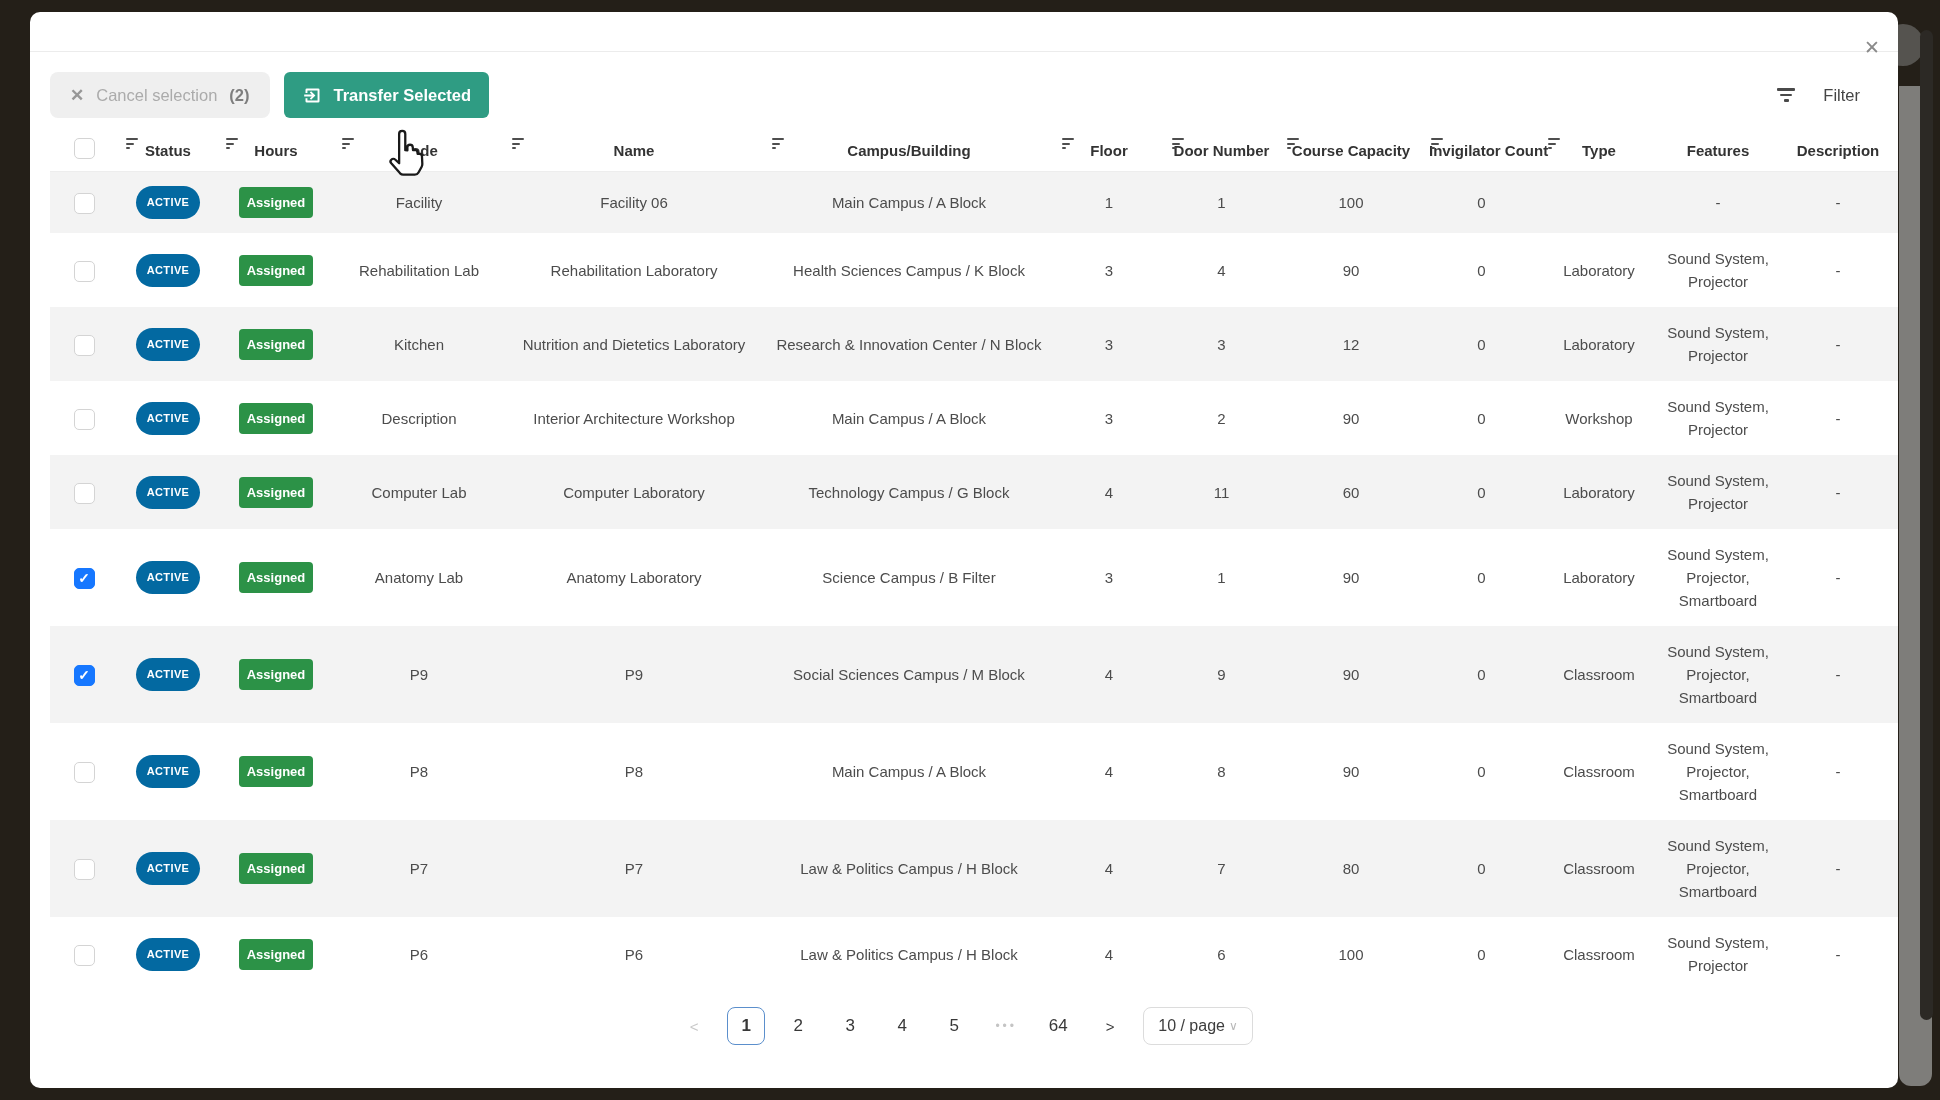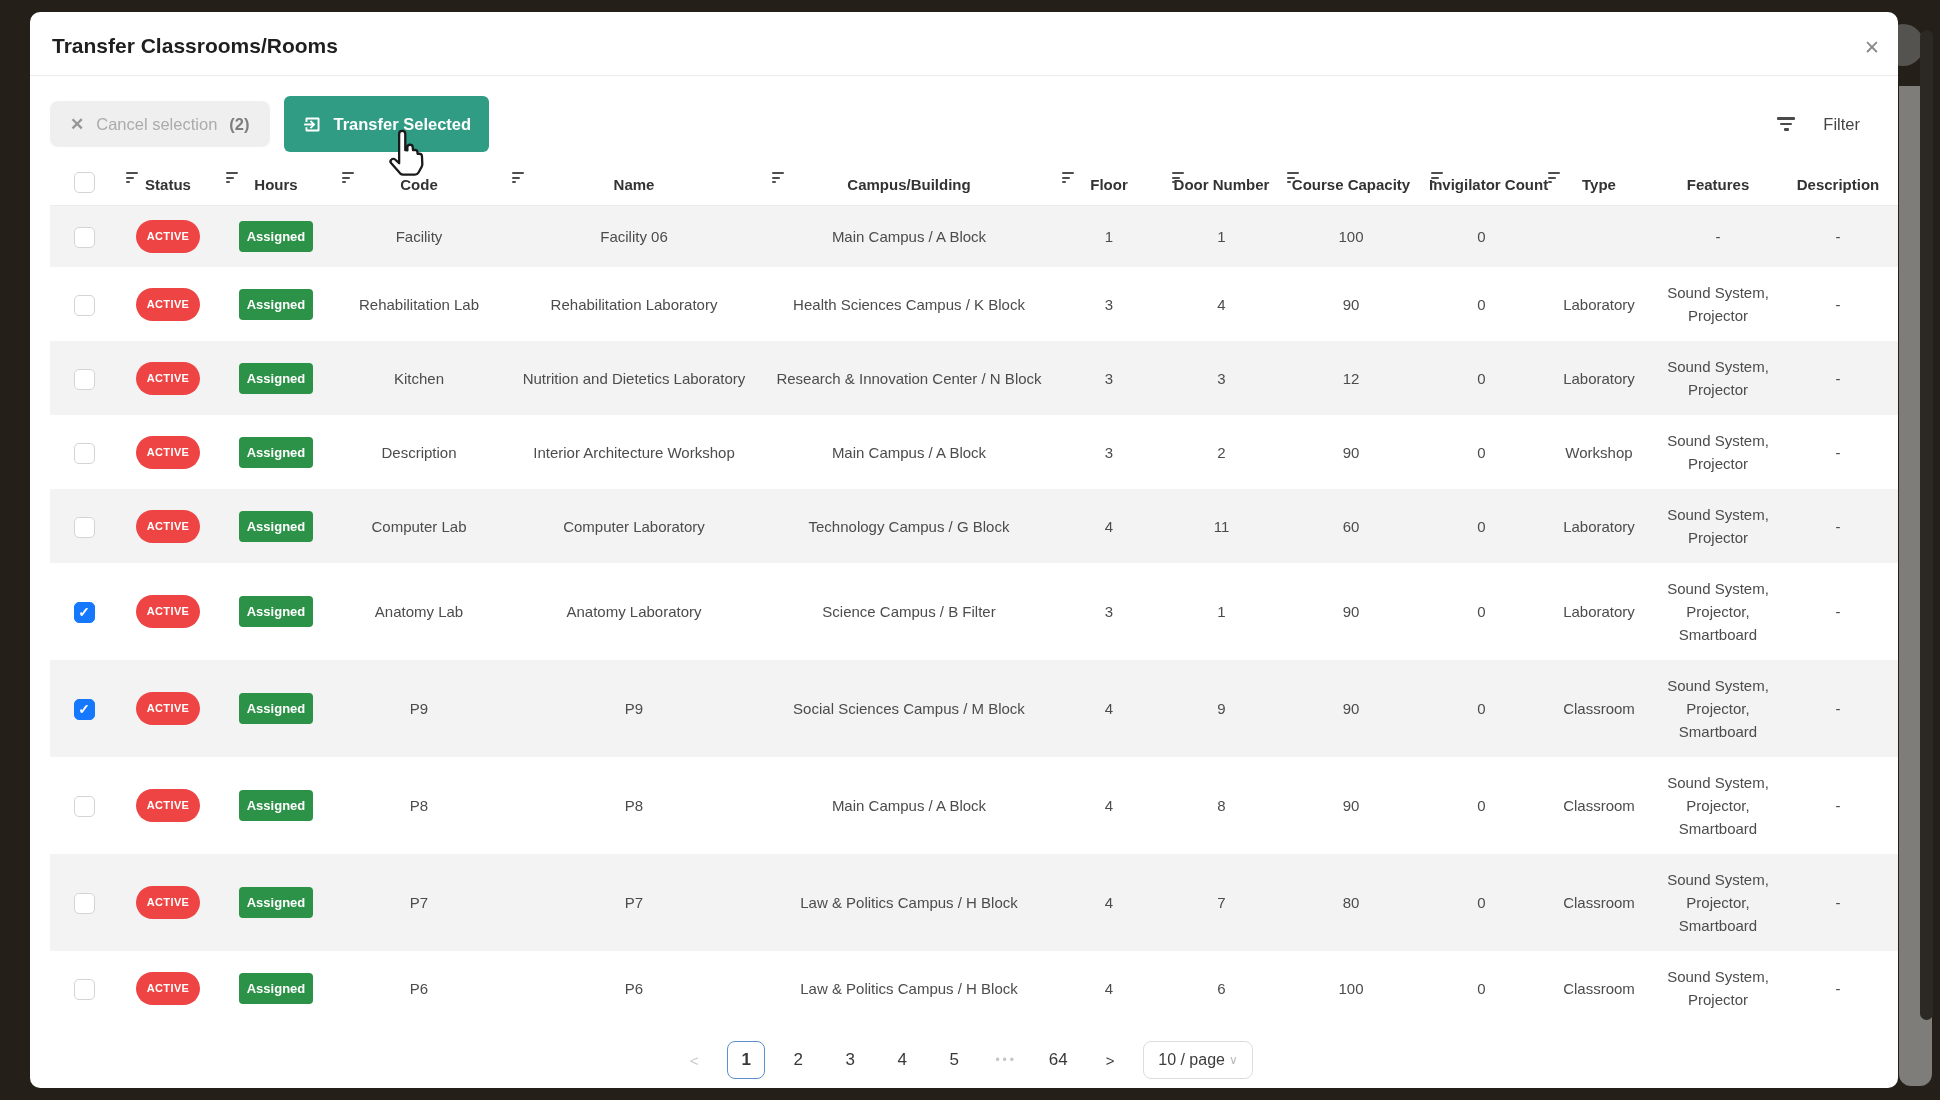--- a/index.html
+++ b/index.html
@@ -23,21 +23,21 @@
     font-size: 19px; color: #8a8a8a; cursor: pointer; line-height: 1; }
 
   
   .toolbar { display: flex; align-items: center; padding: 20px 38px 12px 20px; }
   .btn { display: inline-flex; align-items: center; border: none; cursor: pointer;
     font-family: inherit; }
   .btn-cancel { height: 46px; padding: 0 20px; border-radius: 8px; background: #efefef;
     color: #ababab; font-size: 16.5px; gap: 12px; }
   .btn-cancel .x-icon { color: #979797; font-size: 17px; font-weight: 700; }
   .btn-cancel b { color: #7e7e7e; font-weight: 700; }
-  .btn-transfer { height: 56px; padding: 0 18px; margin-left: 14px; border-radius: 6px;
+  .btn-transfer { height: 46px; padding: 0 18px; margin-left: 14px; border-radius: 6px;
     background: #2f9c83; color: #ffffff; font-size: 16.5px; font-weight: 600; gap: 11px; }
   .btn-filter { margin-left: auto; background: none; color: #454545; font-size: 16.5px; gap: 28px; }
 
   
   .flines { display: inline-flex; flex-direction: column; align-items: center; }
   .flines i { display: block; height: 2.5px; background: #4a4a4a; border-radius: 1px; margin: 1.6px 0; }
   .flines i:nth-child(1) { width: 18px; }
   .flines i:nth-child(2) { width: 12px; }
   .flines i:nth-child(3) { width: 5px; }
   .flines.small { align-items: flex-start; }
@@ -57,21 +57,21 @@
   td.cell-features { white-space: normal; padding-left: 6px; padding-right: 6px; }
   tr.stripe td { background: #f3f3f3; }
 
   .checkbox { display: inline-flex; align-items: center; justify-content: center;
     width: 21px; height: 21px; border: 1.5px solid #d4d4d4; border-radius: 5px;
     background: #fff; vertical-align: middle; cursor: pointer; }
   .checkbox.checked { background: #1677ff; border-color: #1677ff; }
   .checkbox.checked::after { content: "✓"; color: #fff; font-size: 14px; font-weight: 700; }
 
   .badge { display: inline-block; color: #fff; font-weight: 700; }
-  .badge.status { background: #ef4444; border-radius: 999px; font-size: 11px;
+  .badge.status { background: #0369a1; border-radius: 999px; font-size: 11px;
     padding: 5px 11px; letter-spacing: .4px; }
   .badge.hours { background: #2c9247; border-radius: 4px; font-size: 13px; padding: 4px 8px; }
 
   
   .pagination { display: flex; justify-content: center; align-items: center; margin-top: 16px; }
   .pg-item { min-width: 38px; height: 38px; border-radius: 8px; display: inline-flex;
     align-items: center; justify-content: center; margin: 0 7px; font-size: 17px;
     color: #383838; cursor: pointer; }
   .pg-prev { color: #c8c8c8; font-size: 15px; }
   .pg-next { font-size: 15px; }
@@ -87,21 +87,20 @@
 <body>
 
 <div>
   <div class="behind-avatar"></div>
   <div class="scroll-track"></div>
   <div class="scroll-thumb"></div>
 </div>
 
 <div class="modal">
   <div class="modal-header">
-    <div class="modal-title">Transfer Classrooms/Rooms</div>
     <button class="close-btn">✕</button>
   </div>
 
   <div class="toolbar">
     <button class="btn btn-cancel">
       <span class="x-icon">✕</span>
       <span>Cancel selection</span>
       <b>(2)</b>
     </button>
     <button class="btn btn-transfer">

